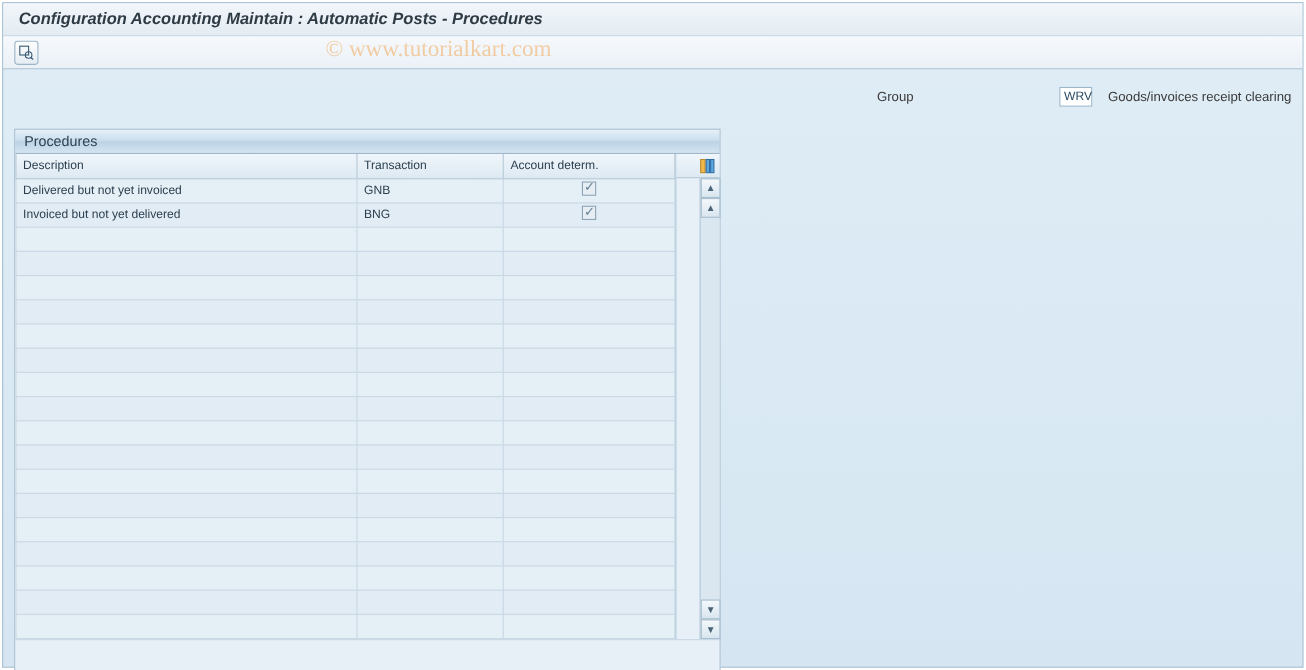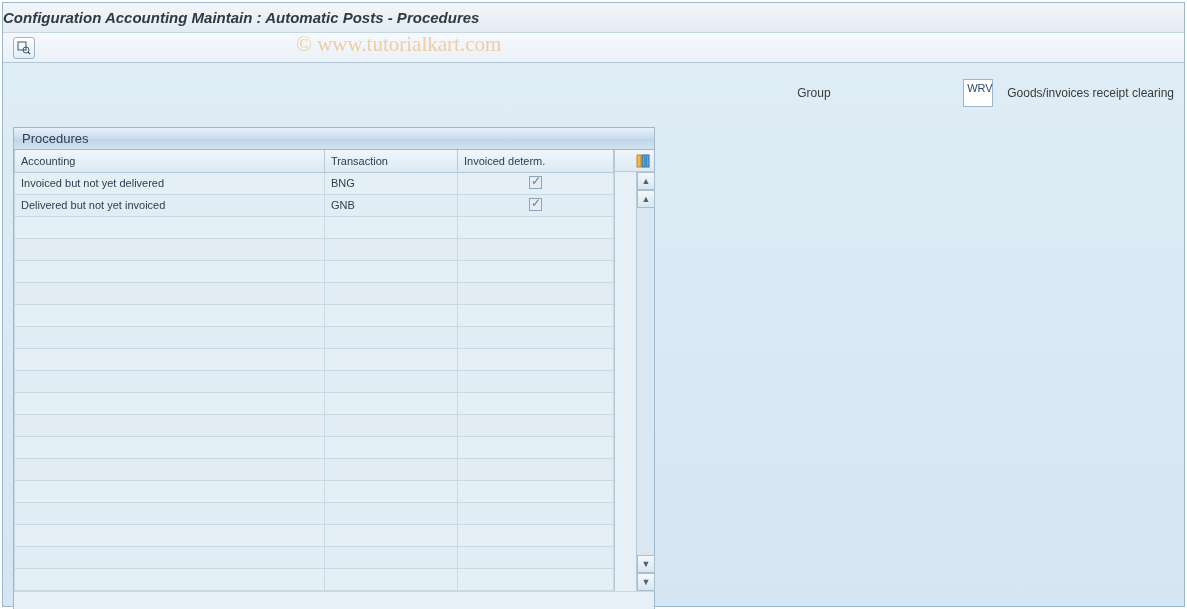--- a/index.html
+++ b/index.html
@@ -13,20 +13,21 @@
       border: 1px solid #9bb7cc;
     }
 
     
     .title-zone {
       background: linear-gradient(to bottom, #f2f6fa 0%, #e3ecf3 100%);
       border-bottom: 1px solid #c6d6e3;
       height: 30px;
       display: flex;
       align-items: center;
+      padding-left: 14px;
     }
     .title-zone span {
       font-size: 15px;
       font-style: italic;
       font-weight: bold;
       color: #2f3b44;
     }
 
     
     .toolbar {
@@ -69,21 +70,21 @@
       display: flex;
       align-items: center;
       font-size: 12px;
       color: #3a3a3a;
       margin-bottom: 20px;
       padding-left: 4px;
       justify-content: flex-end;
     }
     .group-label { width: 166px; }
     .group-code {
-      width: 30px; height: 28px; line-height: 16px;
+      width: 30px; height: 18px; line-height: 16px;
       border: 1px solid #9bb7cc;
       background: #fff;
       font-size: 11px;
       color: #2a4a66;
       text-align: left;
       padding: 0 3px;
       margin-right: 14px;
     }
     .group-desc { color: #3a3a3a; }
 
@@ -224,34 +225,34 @@
     <div class="panel">
       <div class="panel-titlebar">
         <span>Procedures</span>
       </div>
 
       <div class="table-wrap">
 
         <table class="grid">
           <thead>
             <tr>
-              <th class="col-desc">Accounting</th>
+              <th class="col-desc">Description</th>
               <th class="col-tx">Transaction</th>
-              <th class="col-acc">Invoiced determ.</th>
+              <th class="col-acc">Account determ.</th>
             </tr>
           </thead>
           <tbody>
             <tr>
+              <td class="col-desc">Delivered but not yet invoiced</td>
+              <td class="col-tx">GNB</td>
+              <td class="col-acc"><span class="chk"></span></td>
+            </tr>
+            <tr>
               <td class="col-desc link-cell">Invoiced but not yet delivered</td>
               <td class="col-tx">BNG</td>
-              <td class="col-acc"><span class="chk"></span></td>
-            </tr>
-            <tr>
-              <td class="col-desc">Delivered but not yet invoiced</td>
-              <td class="col-tx">GNB</td>
               <td class="col-acc"><span class="chk"></span></td>
             </tr>
 
             <tr>
                 <td class="col-desc">&nbsp;</td>
                 <td class="col-tx"></td>
                 <td class="col-acc"></td>
               </tr>
             <tr>
                 <td class="col-desc">&nbsp;</td>

